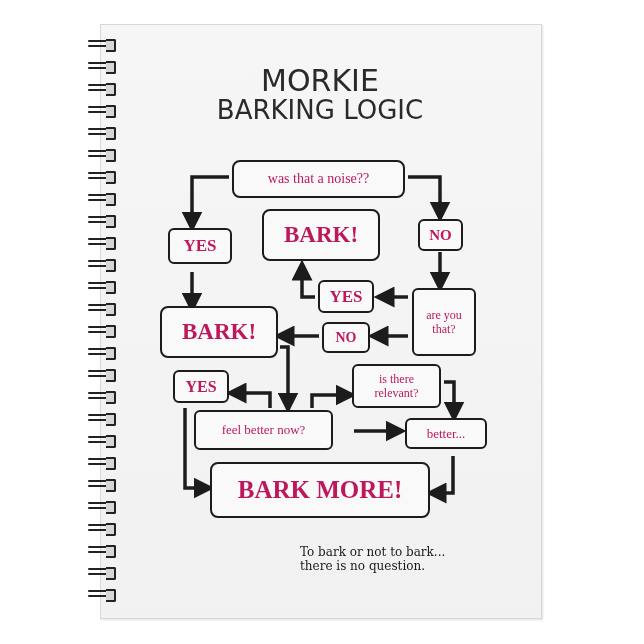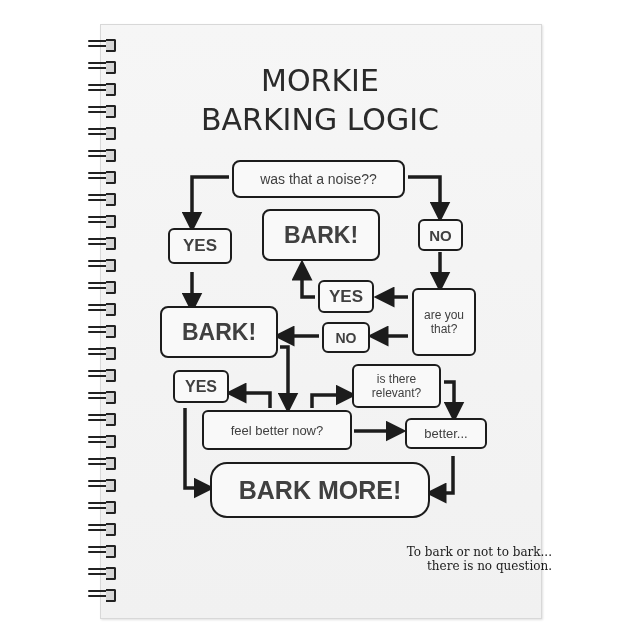--- a/index.html
+++ b/index.html
@@ -8,23 +8,23 @@
       position:absolute; left:100px; top:24px; width:440px; height:593px;
       background:linear-gradient(180deg,#f6f6f6 0%,#f1f1f1 100%);
       border:1px solid #d8d8d8; box-shadow:1px 1px 2px rgba(0,0,0,0.12);
     }
     .coil { position:absolute; left:88px; width:30px; height:12px; }
     .coil .w1,.coil .w2 { position:absolute; left:0; height:2px; background:#222; border-radius:1px; }
     .coil .w1 { top:2px; width:28px; }
     .coil .w2 { top:7px; width:24px; }
     .coil .hole { position:absolute; left:18px; top:1px; width:8px; height:9px; border:2px solid #222; border-left:none; background:#d6d6d6; border-radius:0 2px 2px 0; }
     .title { position:absolute; left:100px; width:440px; text-align:center; color:#2a2a2a; font-family:"DejaVu Sans", sans-serif; font-weight:normal; letter-spacing:0px; }
-    .box { position:absolute; border:2.5px solid #1c1c1c; border-radius:8px; background:#f9f9f9; display:flex; align-items:center; justify-content:center; color:#404040; text-align:center; box-sizing:border-box; font-family:Liberation Sans, sans-serif; }
+    .box { position:absolute; border:2.5px solid #1c1c1c; border-radius:8px; background:#f9f9f9; display:flex; align-items:center; justify-content:center; color:#be185d; text-align:center; box-sizing:border-box; font-family:Liberation Serif, serif; }
     .box.small { border-radius:6px; }
-    .quote { position:absolute; left:312px; top:545px; width:240px; text-align:right; font-family:"DejaVu Serif", serif; font-size:12px; line-height:14px; color:#1a1a1a; }
+    .quote { position:absolute; left:300px; top:545px; width:240px; text-align:left; font-family:"DejaVu Serif", serif; font-size:12px; line-height:14px; color:#1a1a1a; }
     svg.arrows { position:absolute; left:0; top:0; }
   </style>
 </head>
 <body>
 
 <div class="page"></div>
 
 <div>
   <div class="coil" style="top:38px">
       <div class="w1"></div>
@@ -152,21 +152,21 @@
       <div class="hole"></div>
     </div>
   <div class="coil" style="top:588px">
       <div class="w1"></div>
       <div class="w2"></div>
       <div class="hole"></div>
     </div>
 </div>
 
 <div class="title" style="top:64px; font-size:30px; line-height:34px;">MORKIE</div>
-<div class="title" style="top:103px; font-size:30px; line-height:34px;">BARKING LOGIC</div>
+<div class="title" style="top:93px; font-size:26px; line-height:34px;">BARKING LOGIC</div>
 
 <svg class="arrows" width="644" height="644" viewBox="0 0 644 644">
   <defs>
     <marker id="ah" markerWidth="6" markerHeight="6" refX="3" refY="3" orient="auto" markerUnits="strokeWidth">
       <path d="M0,0 L6,3 L0,6 z" fill="#1c1c1c"></path>
     </marker>
   </defs>
   <g stroke="#1c1c1c" stroke-width="3.5" fill="none" marker-end="url(#ah)">
 
     <path d="M229,177 L192,177 L192,222"></path>
@@ -214,22 +214,22 @@
 <div class="box small" style="left:318px; top:280px; width:56px; height:33px; font-size:17px; font-weight:bold;">YES</div>
 
 <div class="box small" style="left:322px; top:322px; width:48px; height:31px; font-size:14px; font-weight:bold;">NO</div>
 
 <div class="box" style="left:160px; top:306px; width:118px; height:52px; font-size:23px; font-weight:bold;">BARK!</div>
 
 <div class="box small" style="left:173px; top:370px; width:56px; height:33px; font-size:16px; font-weight:bold;">YES</div>
 
 <div class="box small" style="left:352px; top:364px; width:89px; height:44px; font-size:12px; line-height:14px; padding:0 6px;">is there relevant?</div>
 
-<div class="box small" style="left:202px; top:410px; width:150px; height:40px; font-size:13px;border-radius:6px;">feel better now?</div>
+<div class="box small" style="left:194px; top:410px; width:139px; height:40px; font-size:13px;border-radius:6px;">feel better now?</div>
 
 <div class="box small" style="left:405px; top:418px; width:82px; height:31px; font-size:13px;">better...</div>
 
-<div class="box" style="left:210px; top:462px; width:220px; height:56px; font-size:25px; font-weight:bold;border-radius:17px;">BARK MORE!</div>
+<div class="box" style="left:210px; top:462px; width:220px; height:56px; font-size:25px; font-weight:bold;">BARK MORE!</div>
 
 <div class="quote">
   <div>To bark or not to bark...</div>
   <div>there is no question.</div>
 </div>
 
 </body></html>

